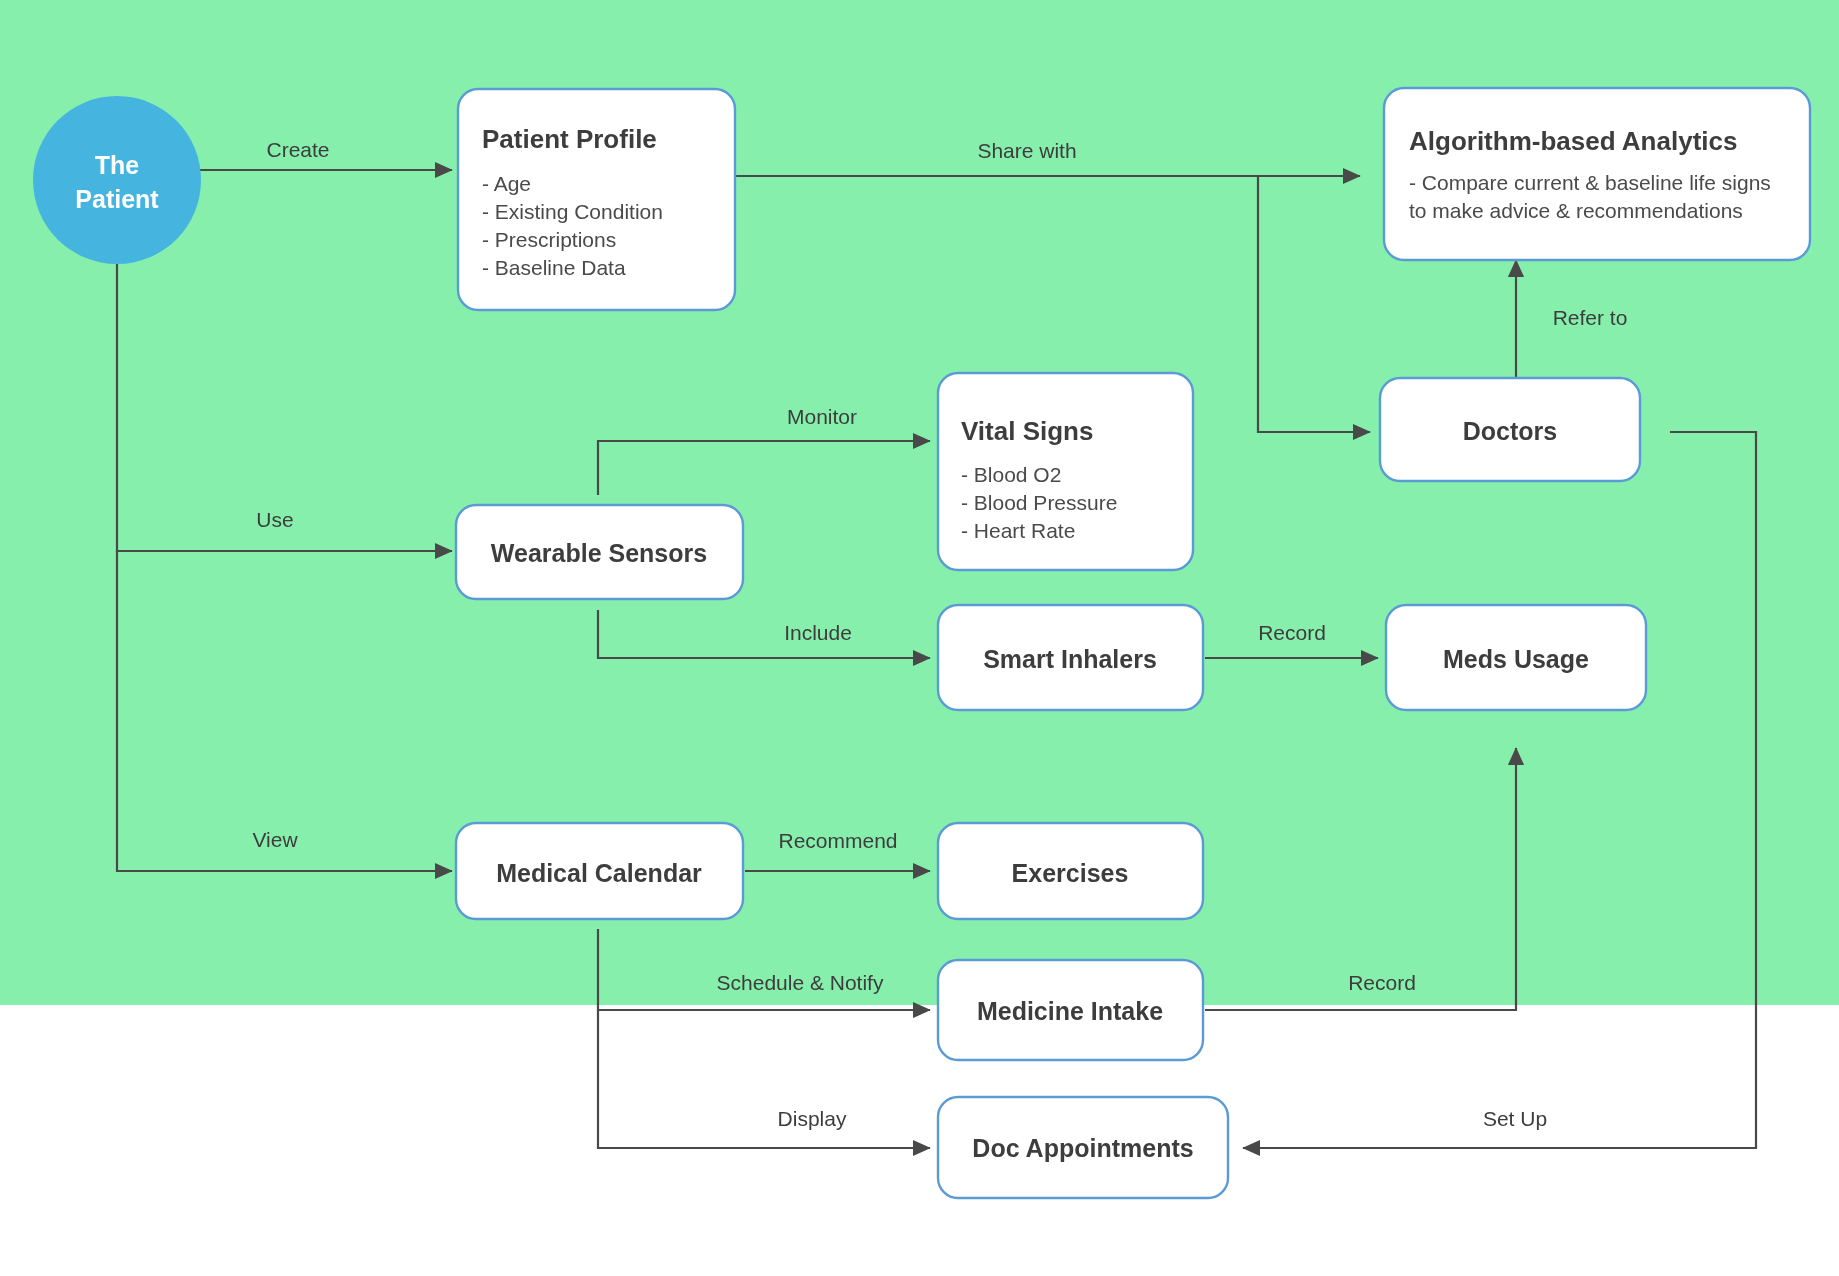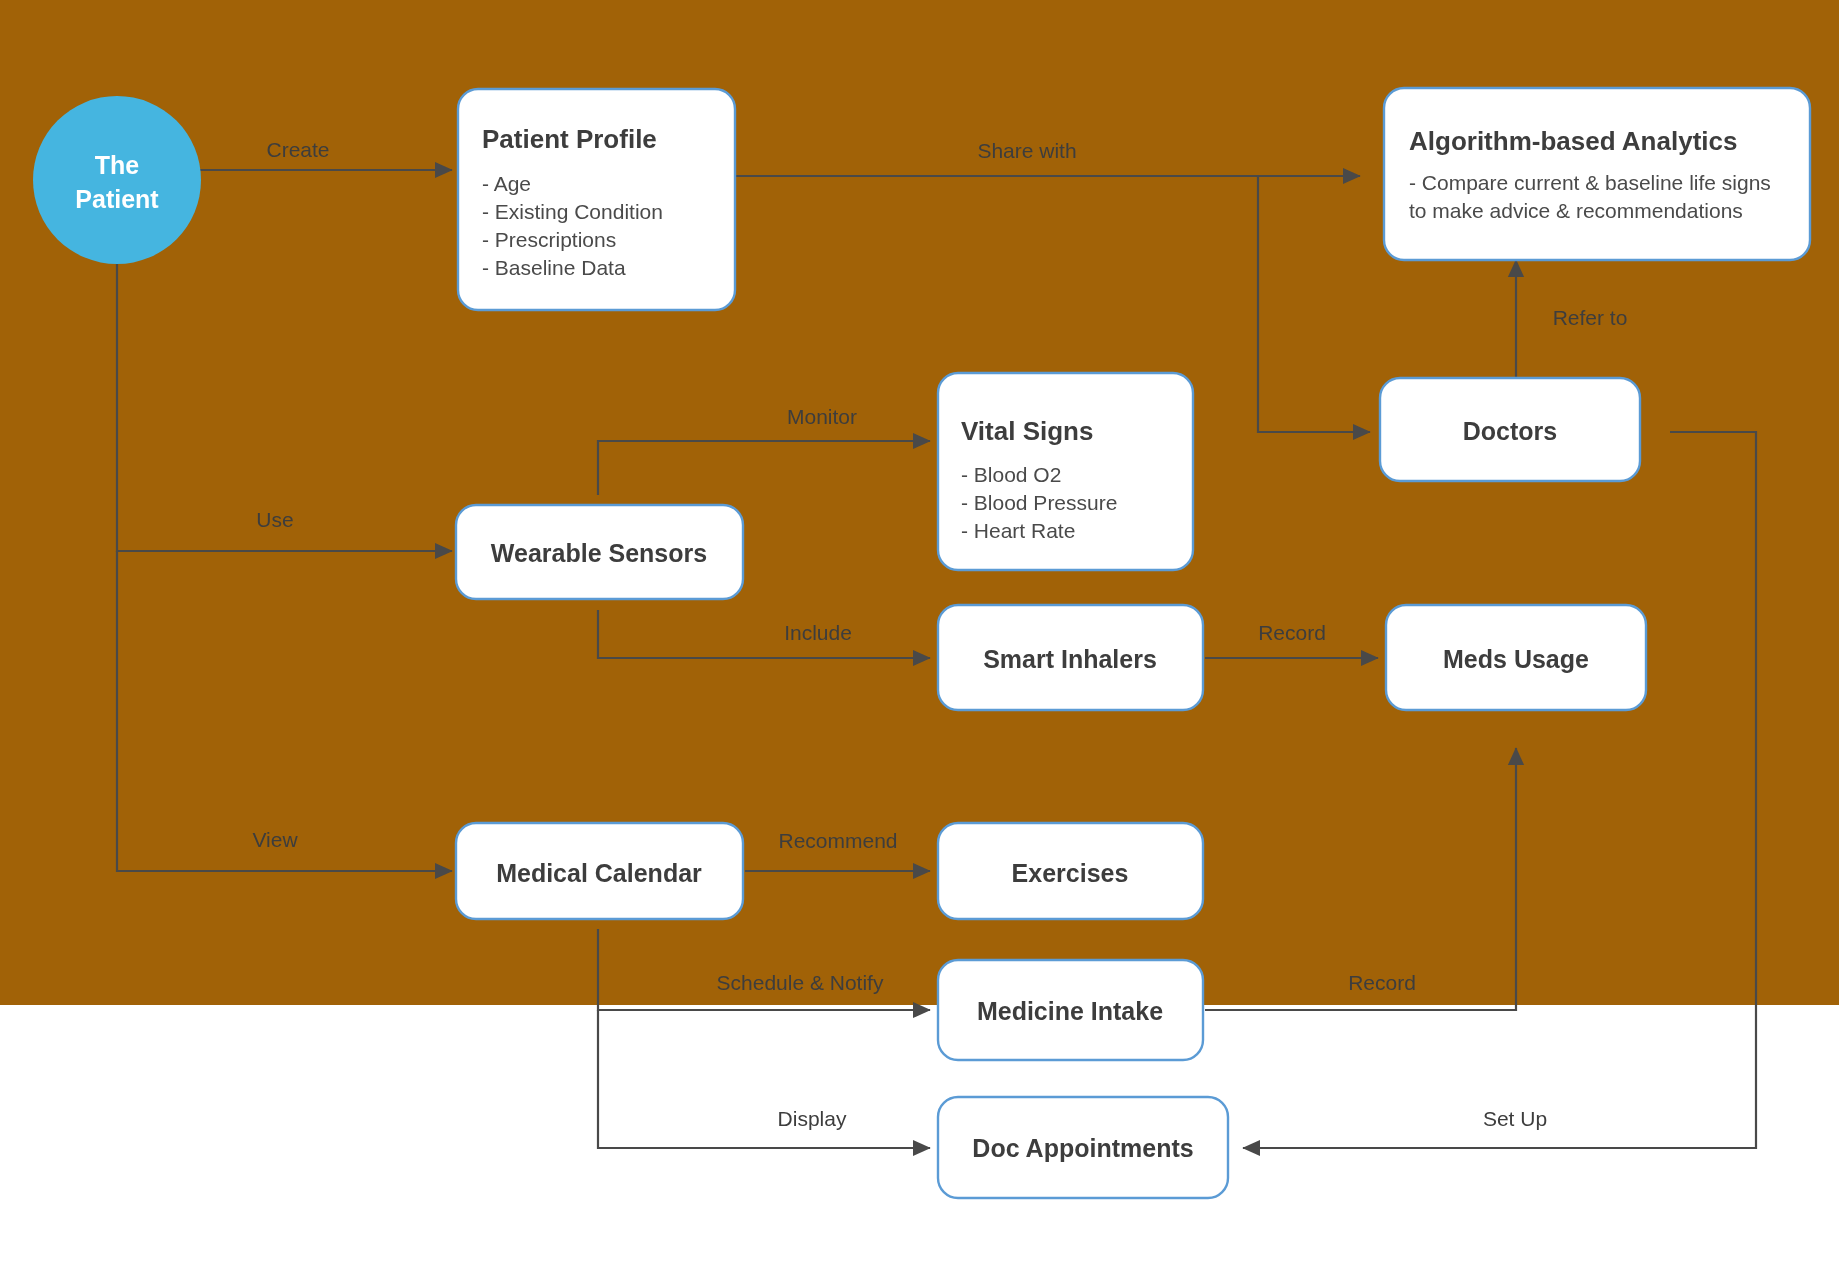--- a/index.html
+++ b/index.html
@@ -10,21 +10,21 @@
   body {
     width: 1839px;
     height: 1276px;
     font-family: "Liberation Sans", sans-serif;
     overflow: hidden;
   }
   #diagram-root {
     position: relative;
     width: 1839px;
     height: 1005px;
-    background: #a16207;
+    background: #86efac;
   }
   svg.flow {
     position: absolute;
     top: 0; left: 0;
     width: 1839px;
     height: 1276px;
   }
   .node-box {
     fill: #ffffff;
     stroke: #5b9bd5;

